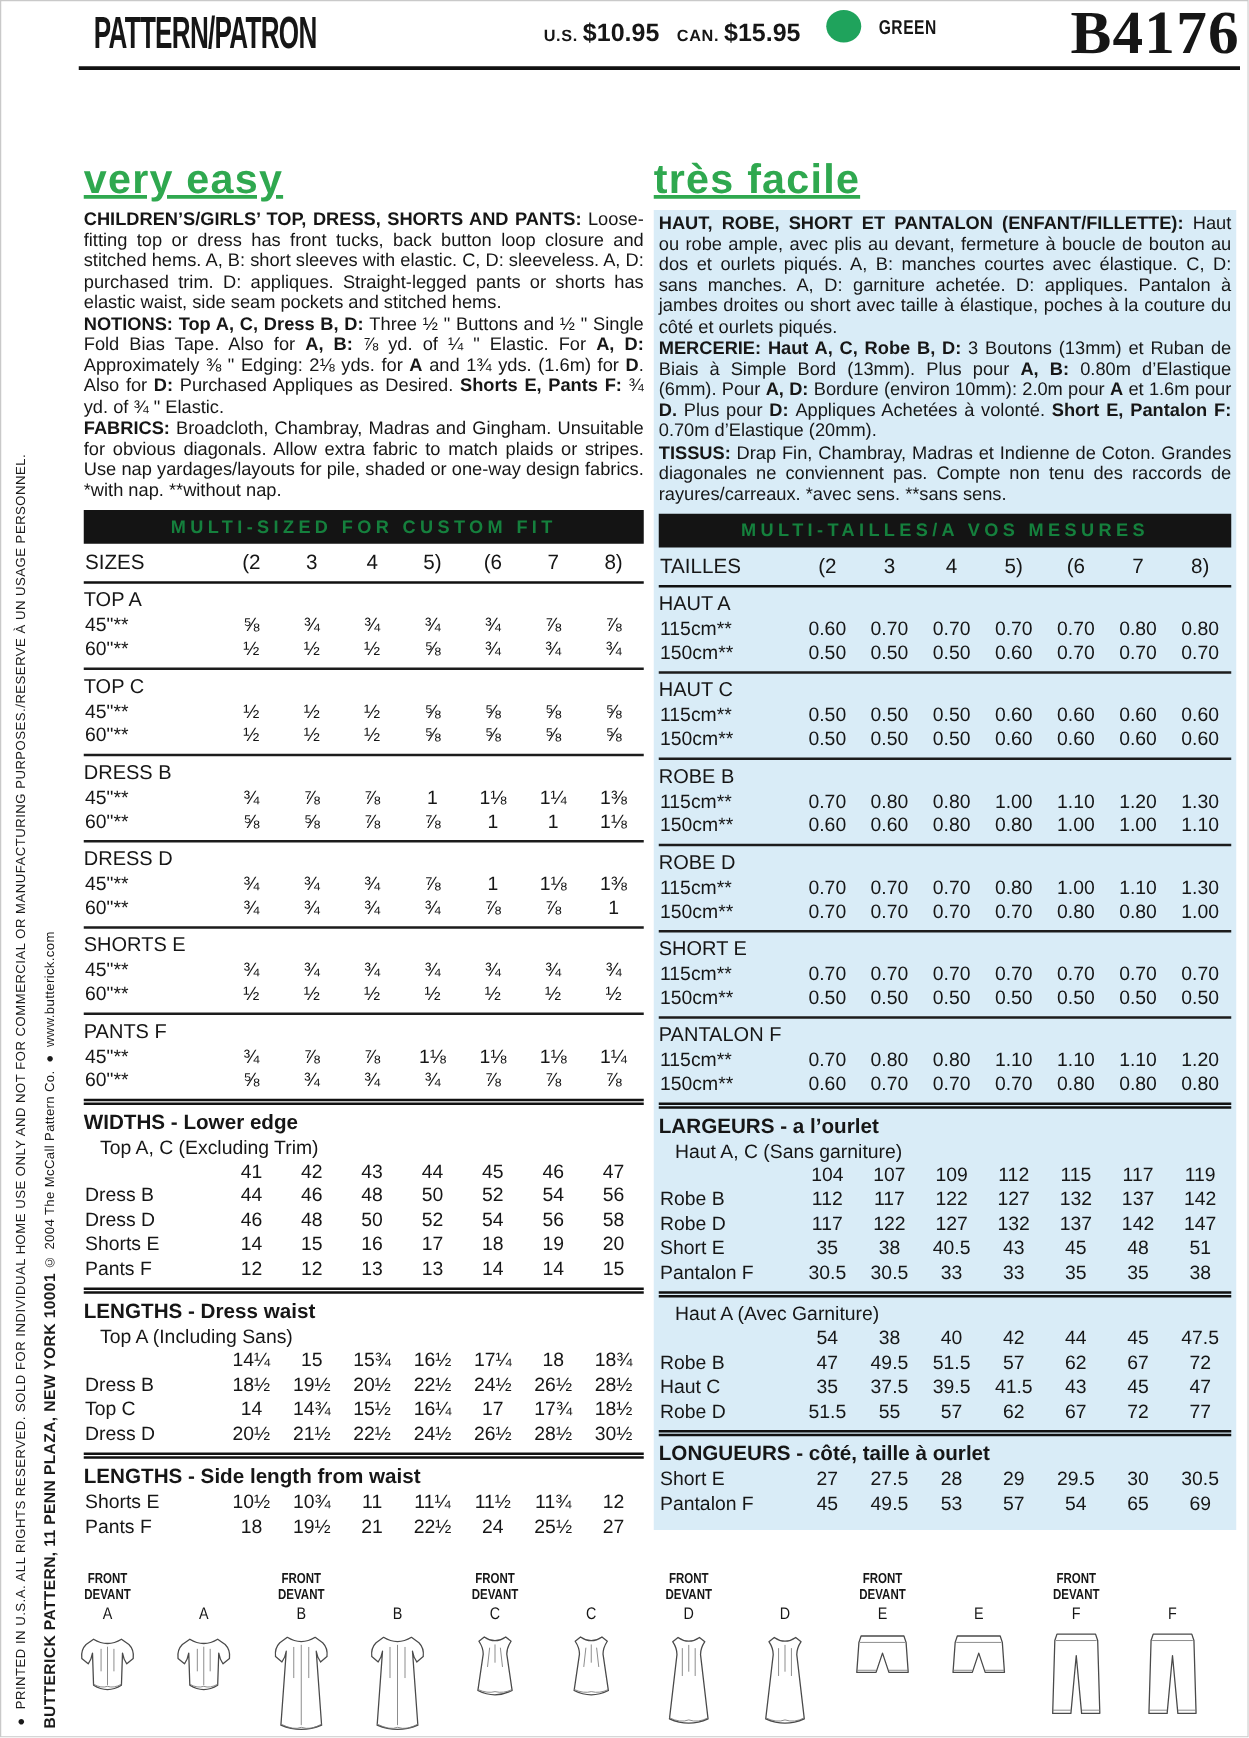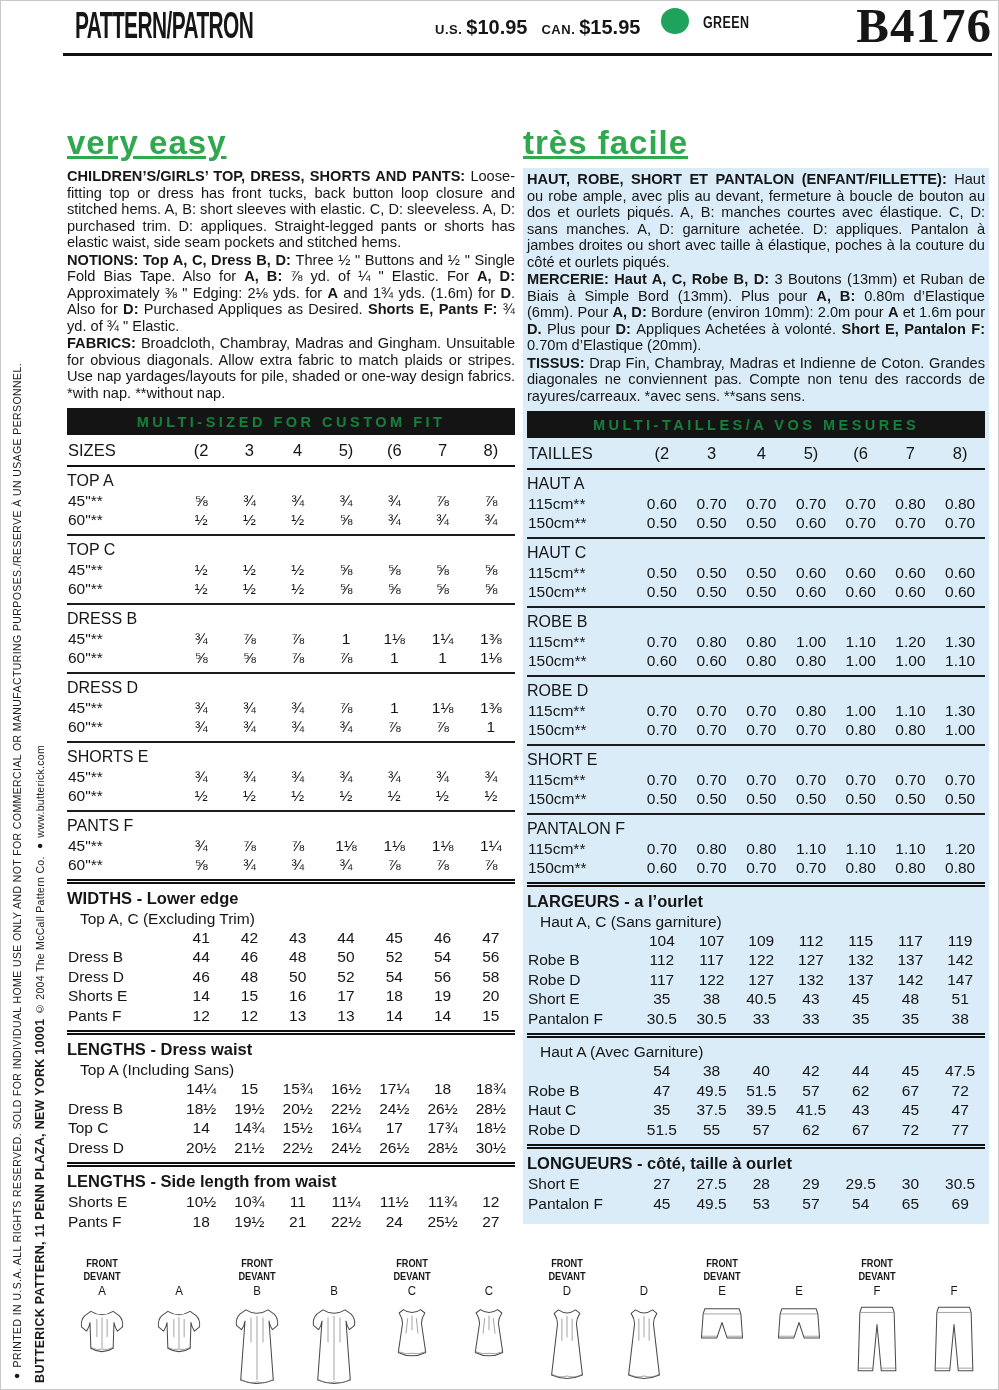--- a/index.html
+++ b/index.html
@@ -48,21 +48,21 @@
   .size-row{font-size:16.5px;padding:6px 0 4px;border-bottom:2.5px solid #111;}
   .tgroup{border-bottom:2px solid #1c1c1c;padding:3px 0 4px;}
   .tgroup.last{border-bottom:5px double #111;}
   .gname{font-size:16px;line-height:21px;}
   .tsection{padding:4px 0 5px;border-bottom:5px double #111;}
   .tsection.last{border-bottom:none;}
   .sec-title{font-weight:700;font-size:16.5px;line-height:21px;}
   .sec-sub{font-size:15.5px;line-height:19px;margin-left:13px;}
 
   
-  .figures{position:absolute;left:64px;top:1256px;width:926px;display:flex;justify-content:space-between;}
+  .figures{position:absolute;left:48px;top:1256px;width:926px;display:flex;justify-content:space-between;}
   .fig{width:74px;text-align:center;}
   .fig-label{font-size:11.5px;font-weight:700;line-height:12.5px;height:26px;transform:scaleX(.8);}
   .fig-letter{font-size:13.5px;line-height:15px;height:18px;transform:scaleX(.85);}
   .fig svg{display:block;margin:0 auto;}
   .fig .g{fill:#fff;stroke:#4a4a4a;stroke-width:1.2;stroke-linejoin:round;}
   .fig .d{fill:none;stroke:#7a7a7a;stroke-width:.8;}
 </style>
 </head>
 <body>
 

